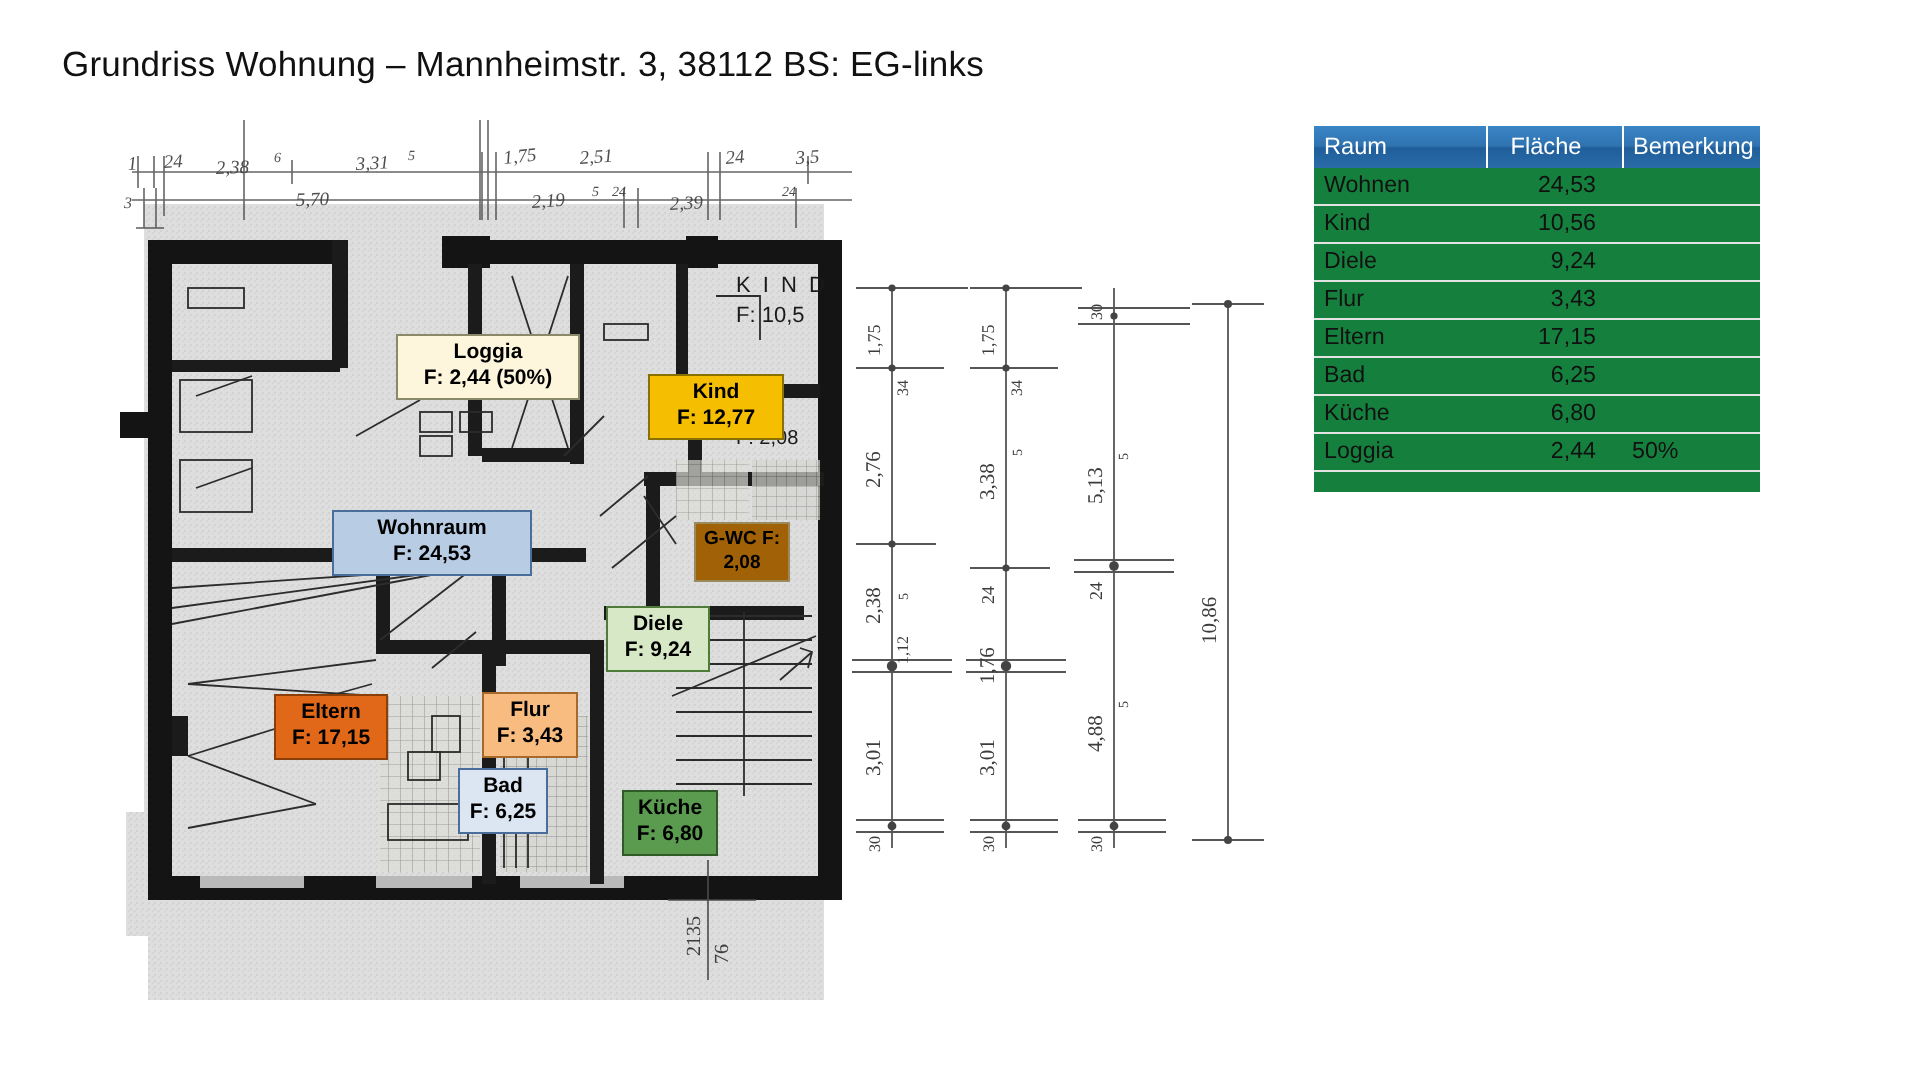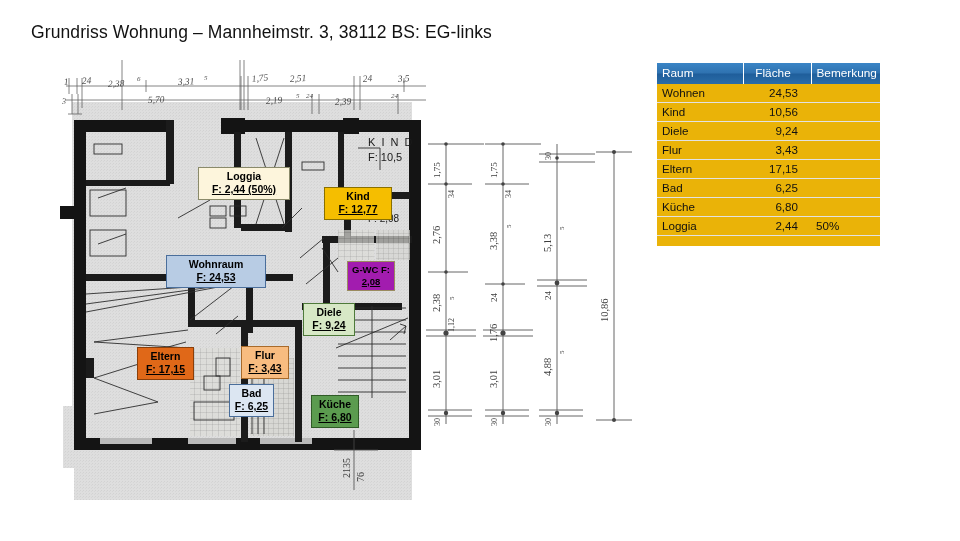--- a/index.html
+++ b/index.html
@@ -50,21 +50,21 @@
     box-sizing: border-box;
     border: 1px solid #6a6a6a;
     text-align: center;
     font-size: 10.5px;
     font-weight: bold;
     line-height: 1.22;
     padding: 2px 3px 3px 3px;
     color: #000;
     white-space: nowrap;
   }
-  .room-label .ln2 { display: block; text-decoration: underline; }
+  .room-label .ln2 { display: block; }
 
   
   #dimension-panel {
     position: absolute;
     left: 424px;
     top: 132px;
     width: 210px;
     height: 310px;
   }
 
@@ -92,21 +92,21 @@
     padding: 2px 5px 3px 5px;
     height: 16px;
     border-right: 1px solid #ffffff;
     font-size: 11.8px;
   }
   table#area-table th.num { text-align: center; padding-right: 13px; }
   table#area-table td {
     padding: 1px 5px 2px 5px;
     height: 15px;
     border-bottom: 1px solid #e2e2e2;
-    background: #eab308;
+    background: #15803d;
     vertical-align: middle;
   }
   table#area-table td.num { text-align: right; padding-right: 13px; }
   table#area-table tr.spacer td { height: 12px; border-bottom: 1px solid #e2e2e2; }
   col.c-room { width: 86px; }
   col.c-area { width: 68px; }
   col.c-note { width: 114px; }
 </style>
 </head>
 <body>
@@ -309,21 +309,21 @@
   <div class="room-label" style="left:286px;top:129px;width:68px;background:#F5BE00;border-color:#8a7000;">
     <span>Kind</span>
     <span class="ln2">F: 12,77</span>
   </div>
 
   <div class="room-label" style="left:128px;top:197px;width:100px;background:#B8CCE4;border-color:#4A6E9B;">
     <span>Wohnraum</span>
     <span class="ln2">F: 24,53</span>
   </div>
 
-  <div class="room-label" style="left:309px;top:203px;width:48px;background:#a21caf;border-color:#9A8B5F;font-size:9.5px;">
+  <div class="room-label" style="left:309px;top:203px;width:48px;background:#a16207;border-color:#9A8B5F;font-size:9.5px;">
     <span>G-WC F:</span>
     <span class="ln2">2,08</span>
   </div>
 
   <div class="room-label" style="left:265px;top:245px;width:52px;background:#D7E8C6;border-color:#4E7A3A;">
     <span>Diele</span>
     <span class="ln2">F: 9,24</span>
   </div>
 
   <div class="room-label" style="left:99px;top:289px;width:57px;background:#E06818;border-color:#8A3F0A;">

